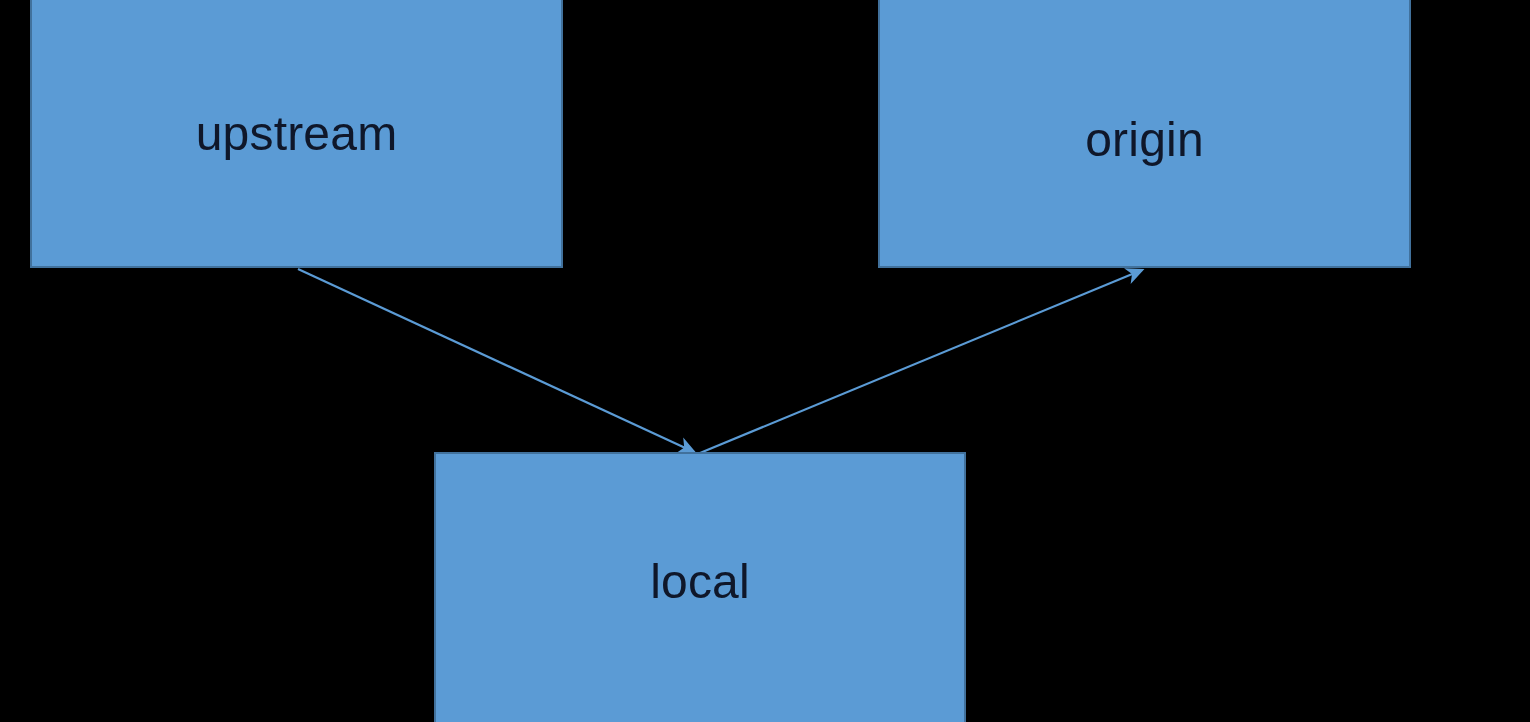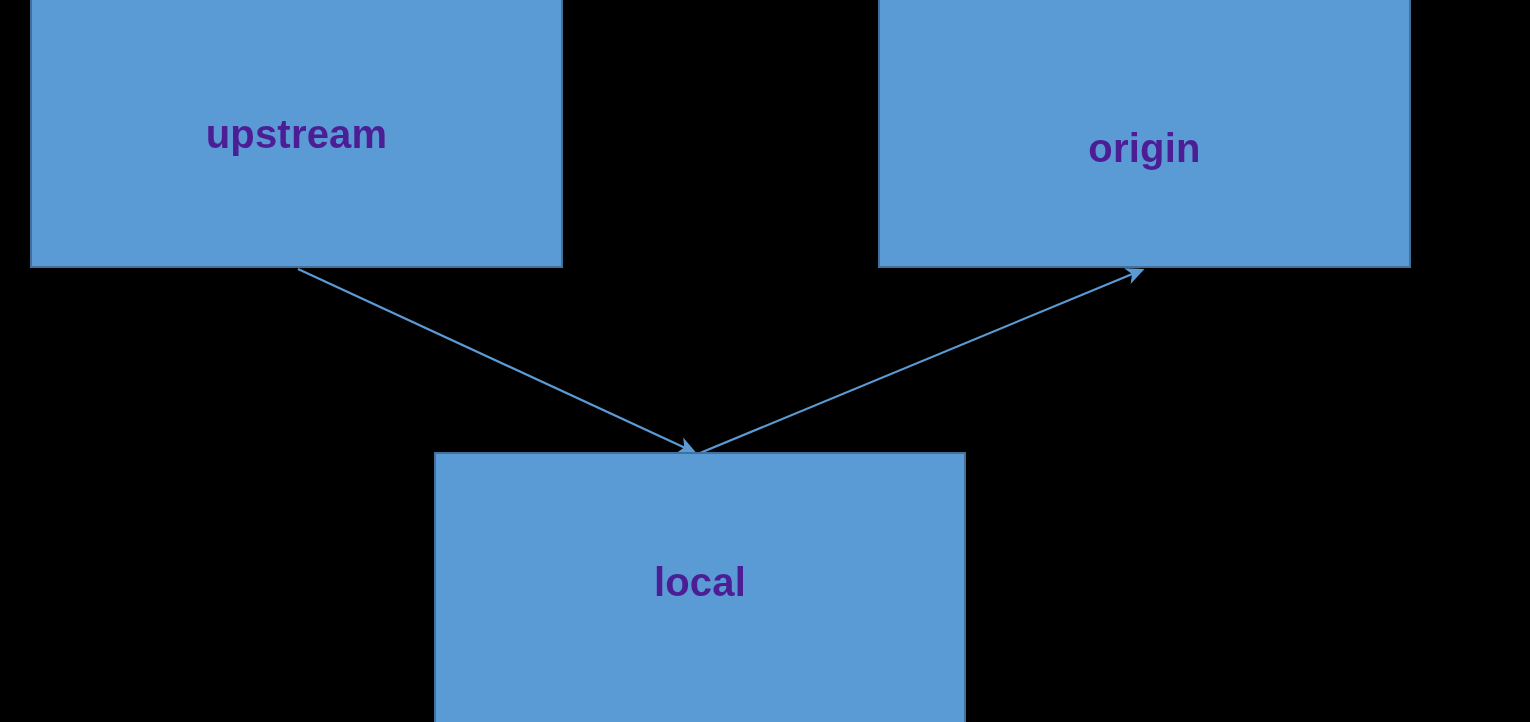--- a/index.html
+++ b/index.html
@@ -18,23 +18,23 @@
   .node {
     position: absolute;
     box-sizing: border-box;
     background: #5B9BD5;
     border: 2px solid #41719C;
     display: flex;
     align-items: center;
     justify-content: center;
   }
   .node-label {
-    color: #4c1d95;
-    font-size: 40px;
-    font-weight: 700;
+    color: #0f172a;
+    font-size: 48px;
+    font-weight: 400;
     line-height: 1;
     letter-spacing: 0.2px;
     white-space: nowrap;
     user-select: none;
   }
   
   #node-upstream {
     left: 30px;
     top: -12px;
     width: 533px;
@@ -47,21 +47,21 @@
   }
   
   #node-origin {
     left: 878px;
     top: -12px;
     width: 533px;
     height: 280px;
   }
   #node-origin .node-label {
     position: relative;
-    top: 20px;
+    top: 12px;
   }
   
   #node-local {
     left: 434px;
     top: 452px;
     width: 532px;
     height: 284px;
   }
   #node-local .node-label {
     position: relative;

